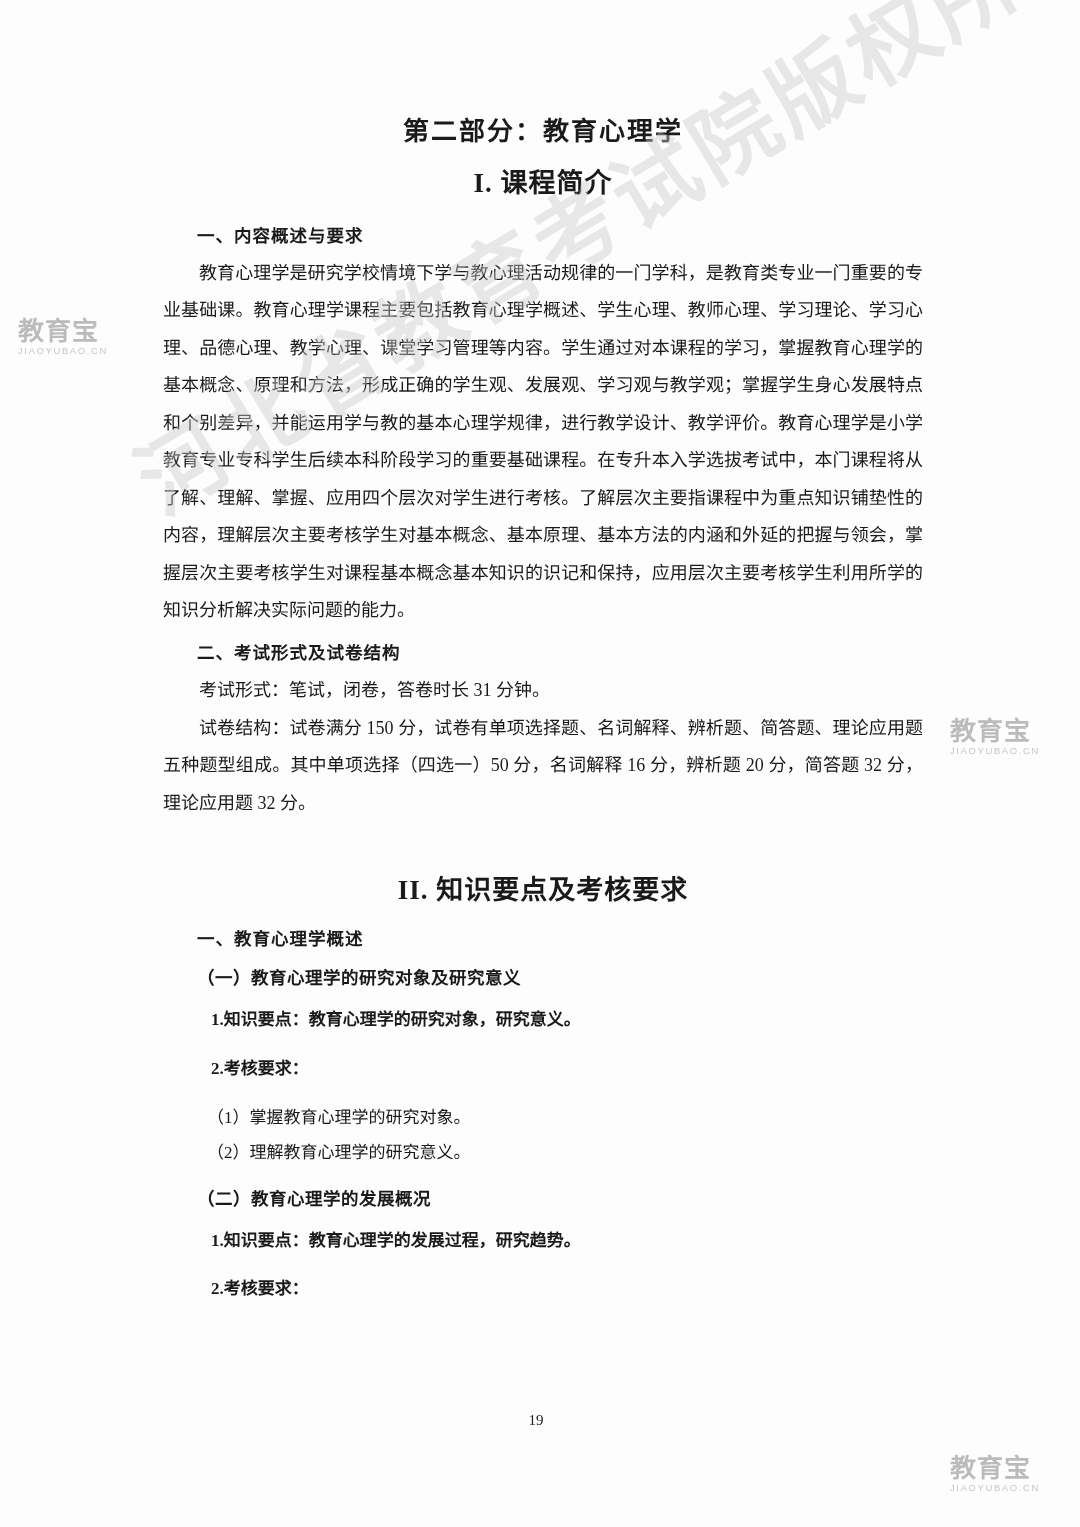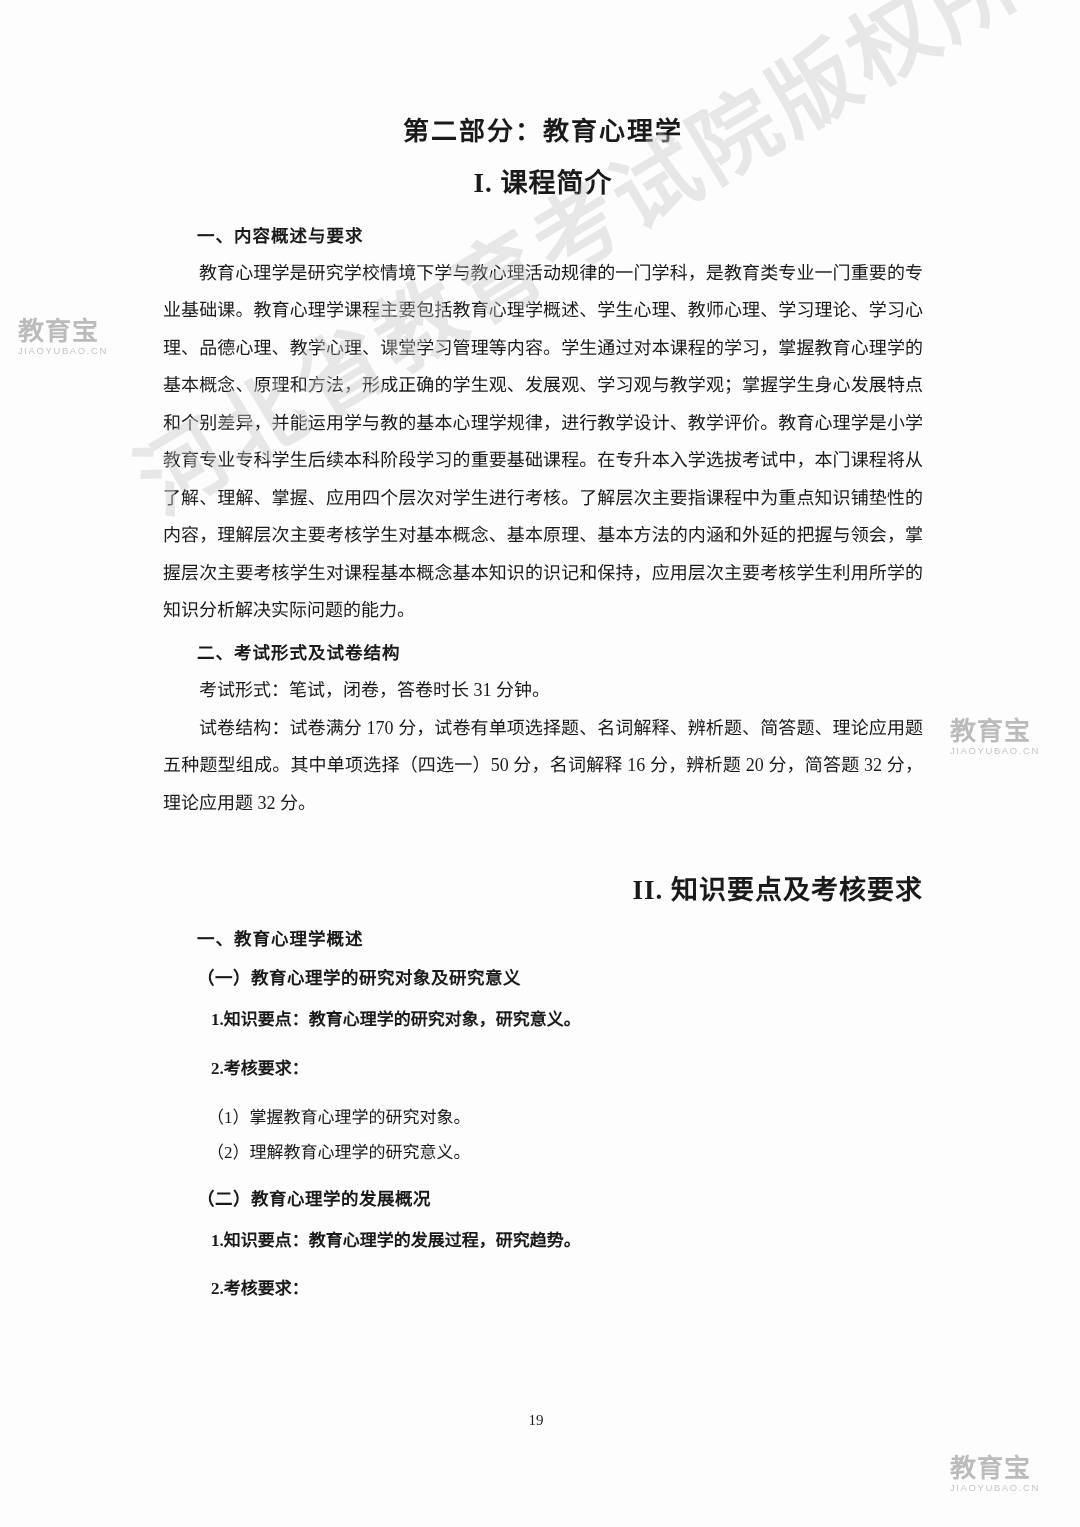--- a/index.html
+++ b/index.html
@@ -39,21 +39,21 @@
     font-family: "Liberation Serif", "DejaVu Serif", serif;
   }
   .section-title {
     text-align: center;
     font-size: 27px;
     font-weight: bold;
     letter-spacing: 1px;
     margin: 12px 0 22px 0;
   }
   .section-title-2 {
-    text-align: right;
+    text-align: center;
     font-size: 27px;
     font-weight: bold;
     letter-spacing: 1px;
     margin: 46px 0 18px 0;
   }
   .heading-1 {
     font-size: 17.5px;
     font-weight: bold;
     margin: 10px 0 8px 0;
     padding-left: 34px;
@@ -164,21 +164,21 @@
     <h2 class="section-title">I. 课程简介</h2>
 
     <h3 class="heading-1">一、内容概述与要求</h3>
 
     <p class="body-text">教育心理学是研究学校情境下学与教心理活动规律的一门学科，是教育类专业一门重要的专业基础课。教育心理学课程主要包括教育心理学概述、学生心理、教师心理、学习理论、学习心理、品德心理、教学心理、课堂学习管理等内容。学生通过对本课程的学习，掌握教育心理学的基本概念、原理和方法，形成正确的学生观、发展观、学习观与教学观；掌握学生身心发展特点和个别差异，并能运用学与教的基本心理学规律，进行教学设计、教学评价。教育心理学是小学教育专业专科学生后续本科阶段学习的重要基础课程。在专升本入学选拔考试中，本门课程将从了解、理解、掌握、应用四个层次对学生进行考核。了解层次主要指课程中为重点知识铺垫性的内容，理解层次主要考核学生对基本概念、基本原理、基本方法的内涵和外延的把握与领会，掌握层次主要考核学生对课程基本概念基本知识的识记和保持，应用层次主要考核学生利用所学的知识分析解决实际问题的能力。</p>
 
     <h3 class="heading-1">二、考试形式及试卷结构</h3>
 
     <p class="body-line">考试形式：笔试，闭卷，答卷时长 31 分钟。</p>
 
-    <p class="body-text">试卷结构：试卷满分 170 分，试卷有单项选择题、名词解释、辨析题、简答题、理论应用题五种题型组成。其中单项选择（四选一）50 分，名词解释 16 分，辨析题 20 分，简答题 32 分，理论应用题 32 分。</p>
+    <p class="body-text">试卷结构：试卷满分 150 分，试卷有单项选择题、名词解释、辨析题、简答题、理论应用题五种题型组成。其中单项选择（四选一）50 分，名词解释 16 分，辨析题 20 分，简答题 32 分，理论应用题 32 分。</p>
 
     <h2 class="section-title-2">II. 知识要点及考核要求</h2>
 
     <h3 class="heading-1">一、教育心理学概述</h3>
 
     <h4 class="heading-2">（一）教育心理学的研究对象及研究意义</h4>
 
     <p class="item-line">1.知识要点：教育心理学的研究对象，研究意义。</p>
 
     <p class="item-line">2.考核要求：</p>

